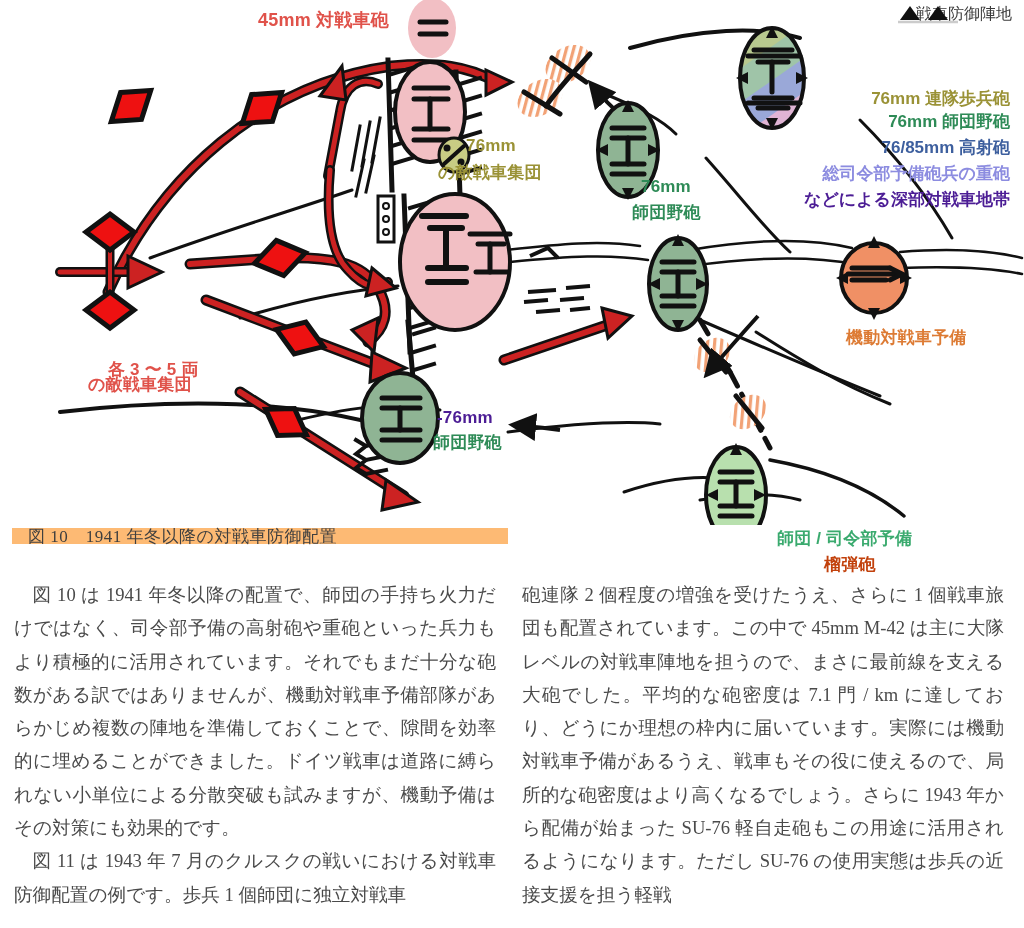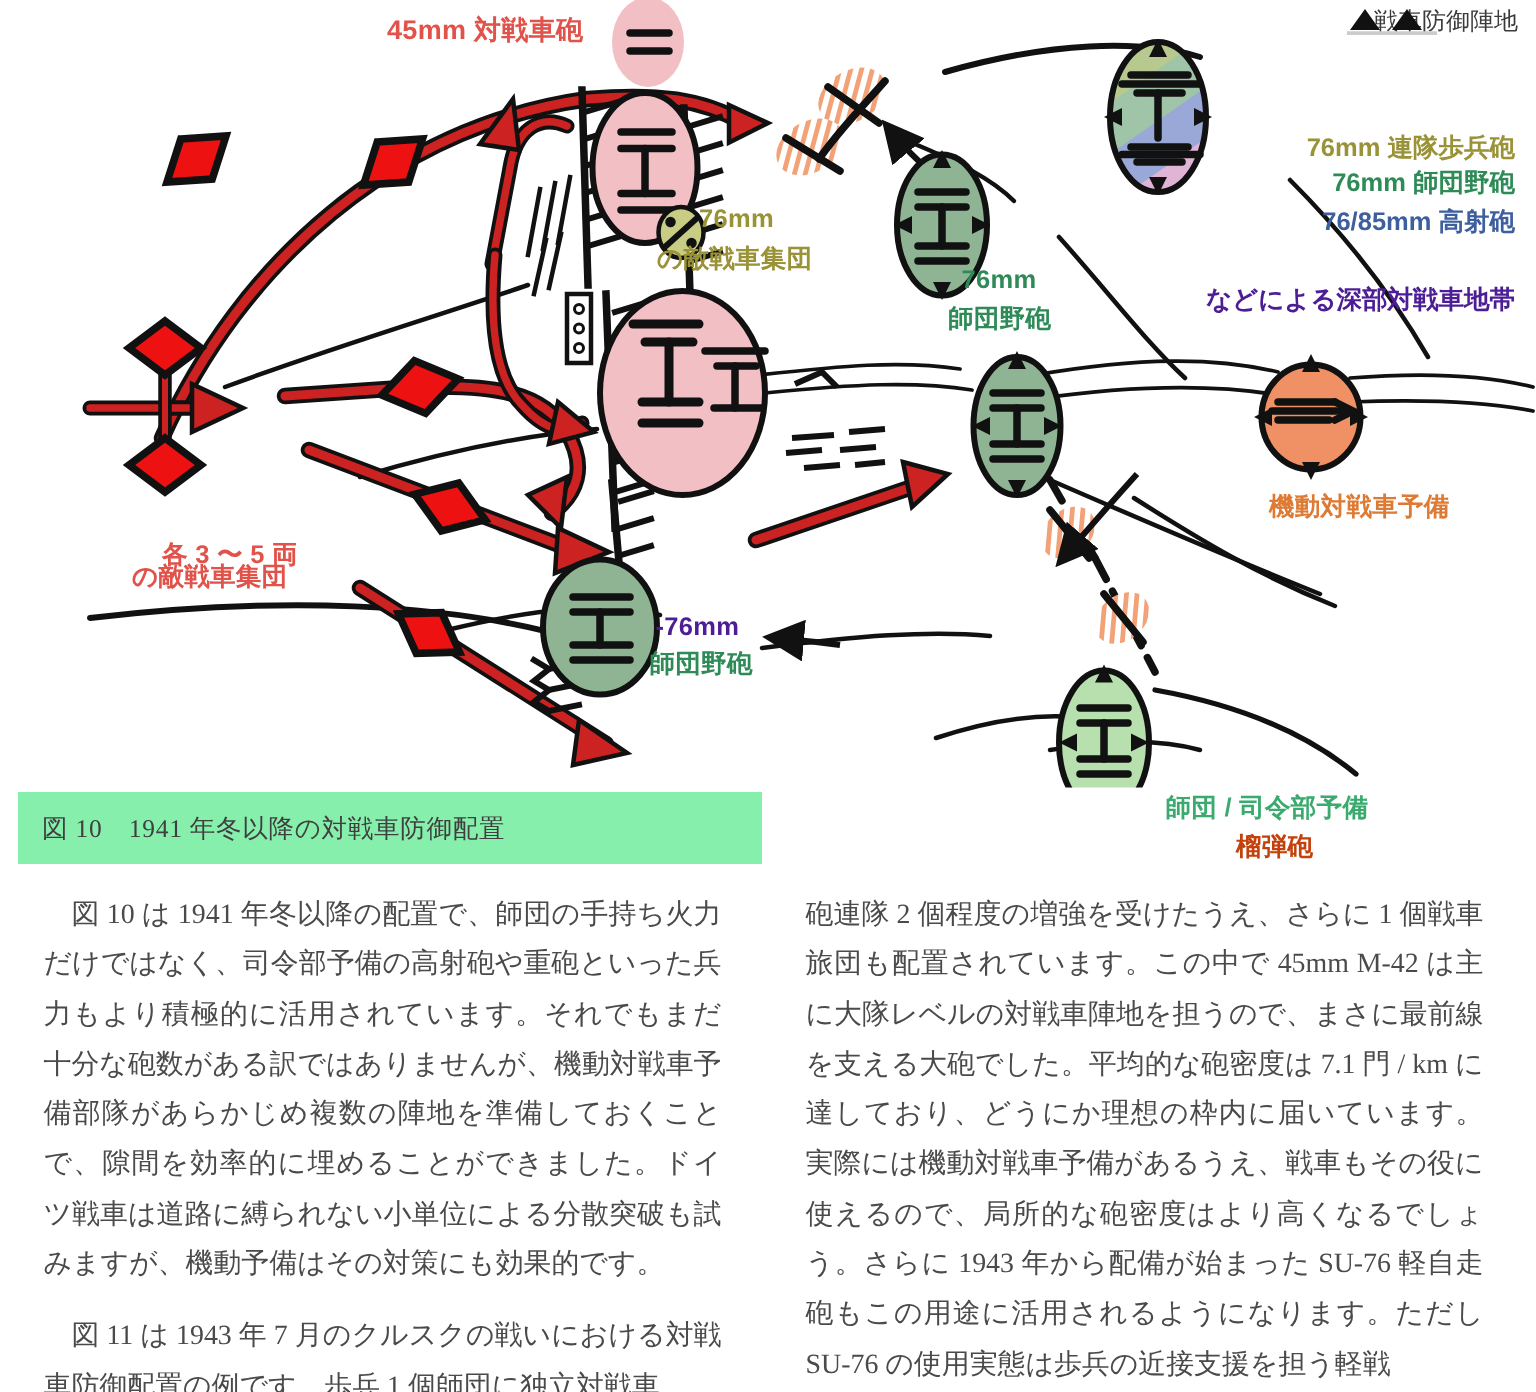--- a/index.html
+++ b/index.html
@@ -71,22 +71,22 @@
     display: flex; align-items: center; gap: 4px;
     font-family: "Liberation Sans", "DejaVu Sans", sans-serif;
     font-size: 16px; color: #3a3a3a; white-space: nowrap;
   }
   .legend-top .tris { display: inline-block; }
 
   
   #caption-bar {
     position: absolute;
     left: 12px; top: 528px;
-    width: 496px; height: 48px;
-    background: #86efac;
+    width: 496px; height: 16px;
+    background: #fdba74;
     display: flex; align-items: center;
   }
   #caption-text {
     font-family: "Liberation Serif", "DejaVu Serif", serif;
     font-size: 17px;
     color: #3f3f3f;
     padding-left: 16px;
     letter-spacing: 0.5px;
   }
 
@@ -102,21 +102,21 @@
   }
   .col {
     width: 482px;
     font-family: "Liberation Serif", "DejaVu Serif", serif;
     font-size: 18.6px;
     line-height: 33.3px;
     color: #4a4a4a;
     text-align: justify;
     text-justify: inter-character;
   }
-  .col p { margin: 15px; text-indent: 1em; }
+  .col p { margin: 0; text-indent: 1em; }
   .col p.noind { text-indent: 0; }
 </style>
 </head>
 <body>
 
 <div id="page">
 
   <div id="figure">
 
     <svg width="1024" height="525" viewBox="0 0 1024 525">
@@ -485,20 +485,21 @@
           <path d="M32,16 L42,2 L52,16 Z" fill="#111111"></path>
           <path d="M2,18 L62,18" stroke="#cccccc" stroke-width="2.5"></path>
         </svg>
       </span>
       <span>：戦車防御陣地</span>
     </div>
 
     <div class="lg lg1">76mm 連隊歩兵砲</div>
     <div class="lg lg2">76mm 師団野砲</div>
     <div class="lg lg3">76/85mm 高射砲</div>
+    <div class="lg lg4">総司令部予備砲兵の重砲</div>
     <div class="lg lg5">などによる深部対戦車地帯</div>
 
     <div class="dlabel lbl-45mm">45mm 対戦車砲</div>
     <div class="dlabel lbl-76reg">76mm</div>
     <div class="dlabel lbl-76reg2">の敵戦車集団</div>
     <div class="dlabel lbl-tanks1">各 3 〜 5 両</div>
     <div class="dlabel lbl-tanks2">の敵戦車集団</div>
     <div class="dlabel lbl-div1a">76mm</div>
     <div class="dlabel lbl-div1b">師団野砲</div>
     <div class="dlabel lbl-div2a">-76mm</div>

